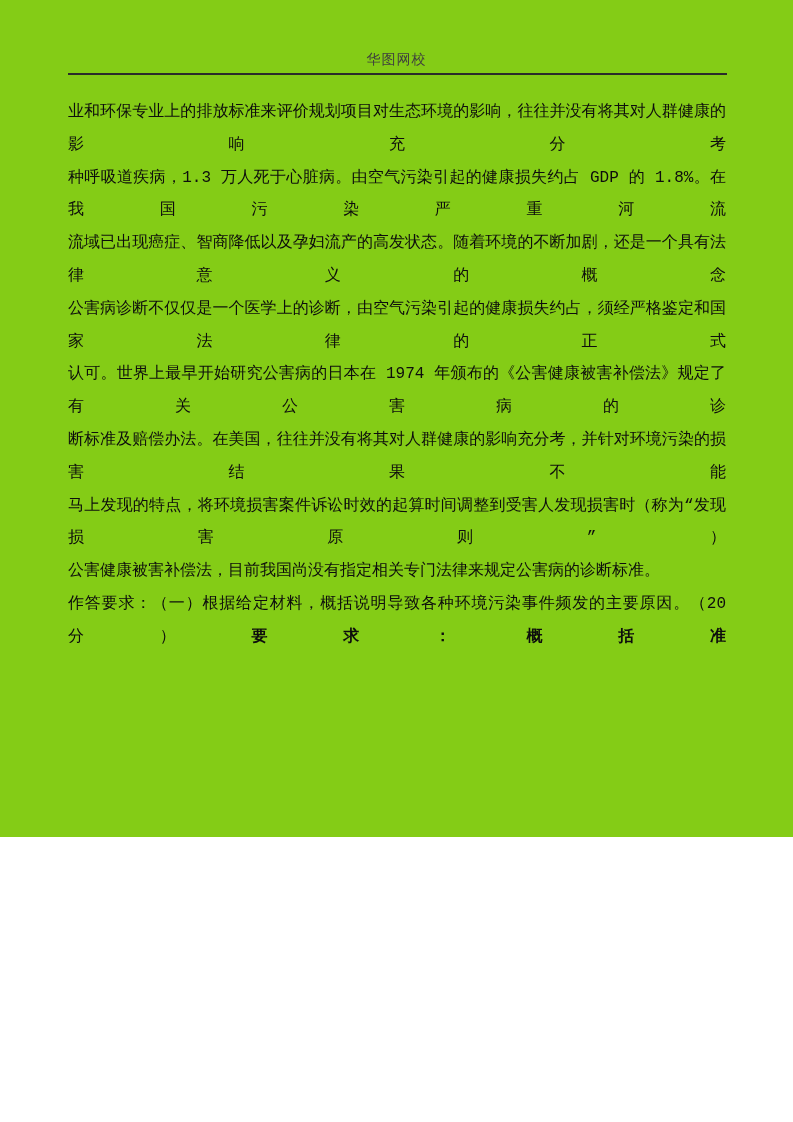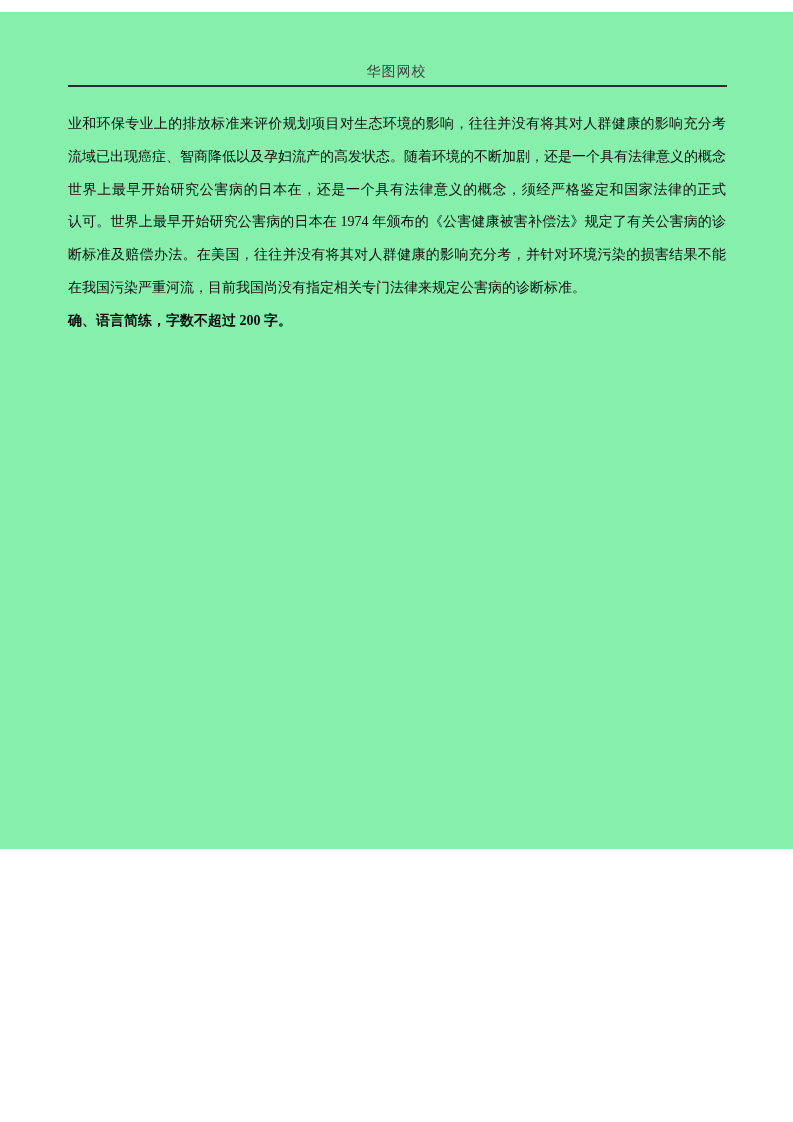--- a/index.html
+++ b/index.html
@@ -1,25 +1,24 @@
 <!DOCTYPE html>
 <html><head>
 <meta charset="utf-8">
 <style>
   * { margin: 0; padding: 0; box-sizing: border-box; }
   html, body { background: #ffffff; }
   .page {
     position: relative;
     width: 793px;
     height: 837px;
-    background: #86efac;
+    background: #84cc16;
     color: #111111;
     font-family: "Liberation Sans", sans-serif;
     overflow: hidden;
-    margin-top: 12px;
   }
   .header-title {
     position: absolute;
     top: 51px;
     left: 0;
     width: 100%;
     text-align: center;
     font-family: "Liberation Serif", serif;
     font-size: 14px;
     color: #3f3f3f;
@@ -31,24 +30,24 @@
     left: 68px;
     width: 659px;
     height: 2px;
     background: #2b2b2b;
   }
   .body-text {
     position: absolute;
     top: 96px;
     left: 68px;
     width: 658px;
-    font-size: 14px;
+    font-size: 16px;
     line-height: 32.8px;
     color: #0d0d0d;
-    font-family: Liberation Serif, serif;
+    font-family: Liberation Mono, monospace;
   }
   .line {
     text-align: justify;
     text-align-last: justify;
   }
   .line.para-end {
     text-align-last: left;
   }
   .line.indent {
     text-indent: 2.1em;
@@ -72,26 +71,28 @@
 
 <div class="page">
 
   <div class="header-title">华图网校</div>
 
   <div class="header-rule"></div>
 
   <div class="body-text">
 
     <div class="line">业和环保专业上的排放标准来评价规划项目对生态环境的影响，往往并没有将其对人群健康的影响充分考</div>
+    <div class="line">种呼吸道疾病，1.3 万人死于心脏病。由空气污染引起的健康损失约占 GDP 的 1.8%。在我国污染严重河流</div>
     <div class="line">流域已出现癌症、智商降低以及孕妇流产的高发状态。随着环境的不断加剧，还是一个具有法律意义的概念</div>
 
-    <div class="line">世界上最早开始研究公害病的日本在，还是一个具有法律意义的概念，须经严格鉴定和国家法律的正式</div>
+    <div class="line">公害病诊断不仅仅是一个医学上的诊断，由空气污染引起的健康损失约占，须经严格鉴定和国家法律的正式</div>
     <div class="line">认可。世界上最早开始研究公害病的日本在 1974 年颁布的《公害健康被害补偿法》规定了有关公害病的诊</div>
     <div class="line">断标准及赔偿办法。在美国，往往并没有将其对人群健康的影响充分考，并针对环境污染的损害结果不能</div>
-    <div class="line para-end">在我国污染严重河流，目前我国尚没有指定相关专门法律来规定公害病的诊断标准。</div>
+    <div class="line">马上发现的特点，将环境损害案件诉讼时效的起算时间调整到受害人发现损害时（称为“发现损害原则”）</div>
+    <div class="line para-end">公害健康被害补偿法，目前我国尚没有指定相关专门法律来规定公害病的诊断标准。</div>
 
-    <div class="line para-end bold">确、语言简练，字数不超过 200 字。</div>
+    <div class="line"><span>作答要求：（一）根据给定材料，概括说明导致各种环境污染事件频发的主要原因。（20 分）</span><span class="bold">要求：概括准</span></div>
 
   </div>
 
   <div class="footer-page-number">4</div>
 
 </div>
 
 </body></html>

